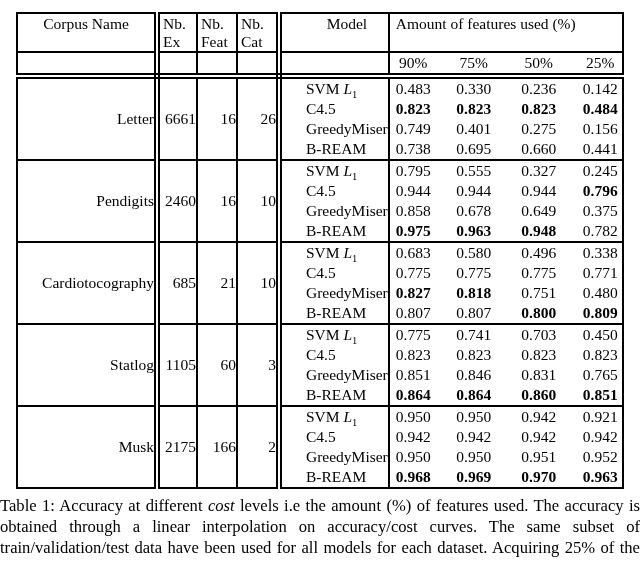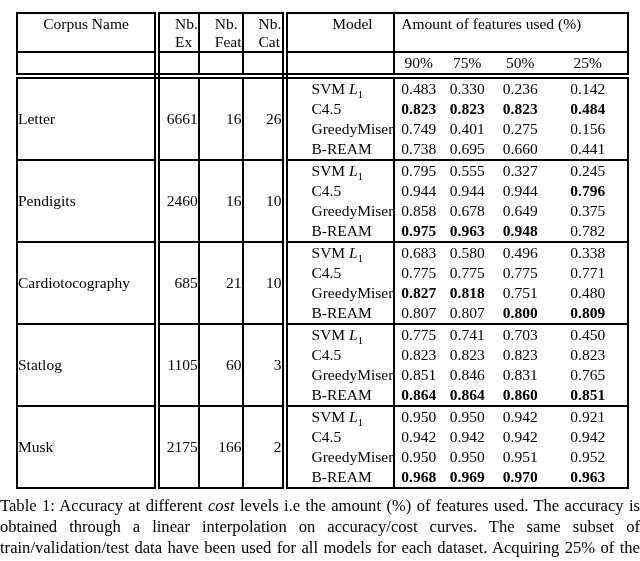--- a/index.html
+++ b/index.html
@@ -33,30 +33,30 @@
 
   
   tr.head-row th {
     height: 37px;
     vertical-align: top;
     padding-top: 1px;
     border-bottom: 2px solid #000;
     line-height: 18px;
   }
   .h-c { text-align: center; }
-  .h-l { text-align: left; padding-left: 15px; white-space: pre-line; }
+  .h-l { text-align: left; padding-left: 3px; white-space: pre-line; }
   .h-feats { text-align: left; padding-left: 6px; }
   tr.sub-row td { height: 21px; border-bottom: 6px double #000; }
 
   
-  tbody td.c-corpus { text-align: left; vertical-align: middle; border-radius: 18px; }
+  tbody td.c-corpus { text-align: right; vertical-align: middle; }
   tbody td.c-num { text-align: right; padding-left: 3px; vertical-align: middle; }
   .c-model { }
   .c-vals { padding: 0; }
-  .vals { display: grid; grid-template-columns: 47px 50px 56px 1fr; }
+  .vals { display: grid; grid-template-columns: 47px 50px 56px 1fr; gap: 12px; }
   .val { text-align: center; }
   [data-bold="true"] { font-weight: bold; }
   .mi { font-style: italic; }
   sub.msub { font-size: 10.5px; line-height: 0; }
   tr.block-start td { border-top: 2px solid #000; }
 
   
   .caption {
     width: 640px;
     margin-top: 7px;

